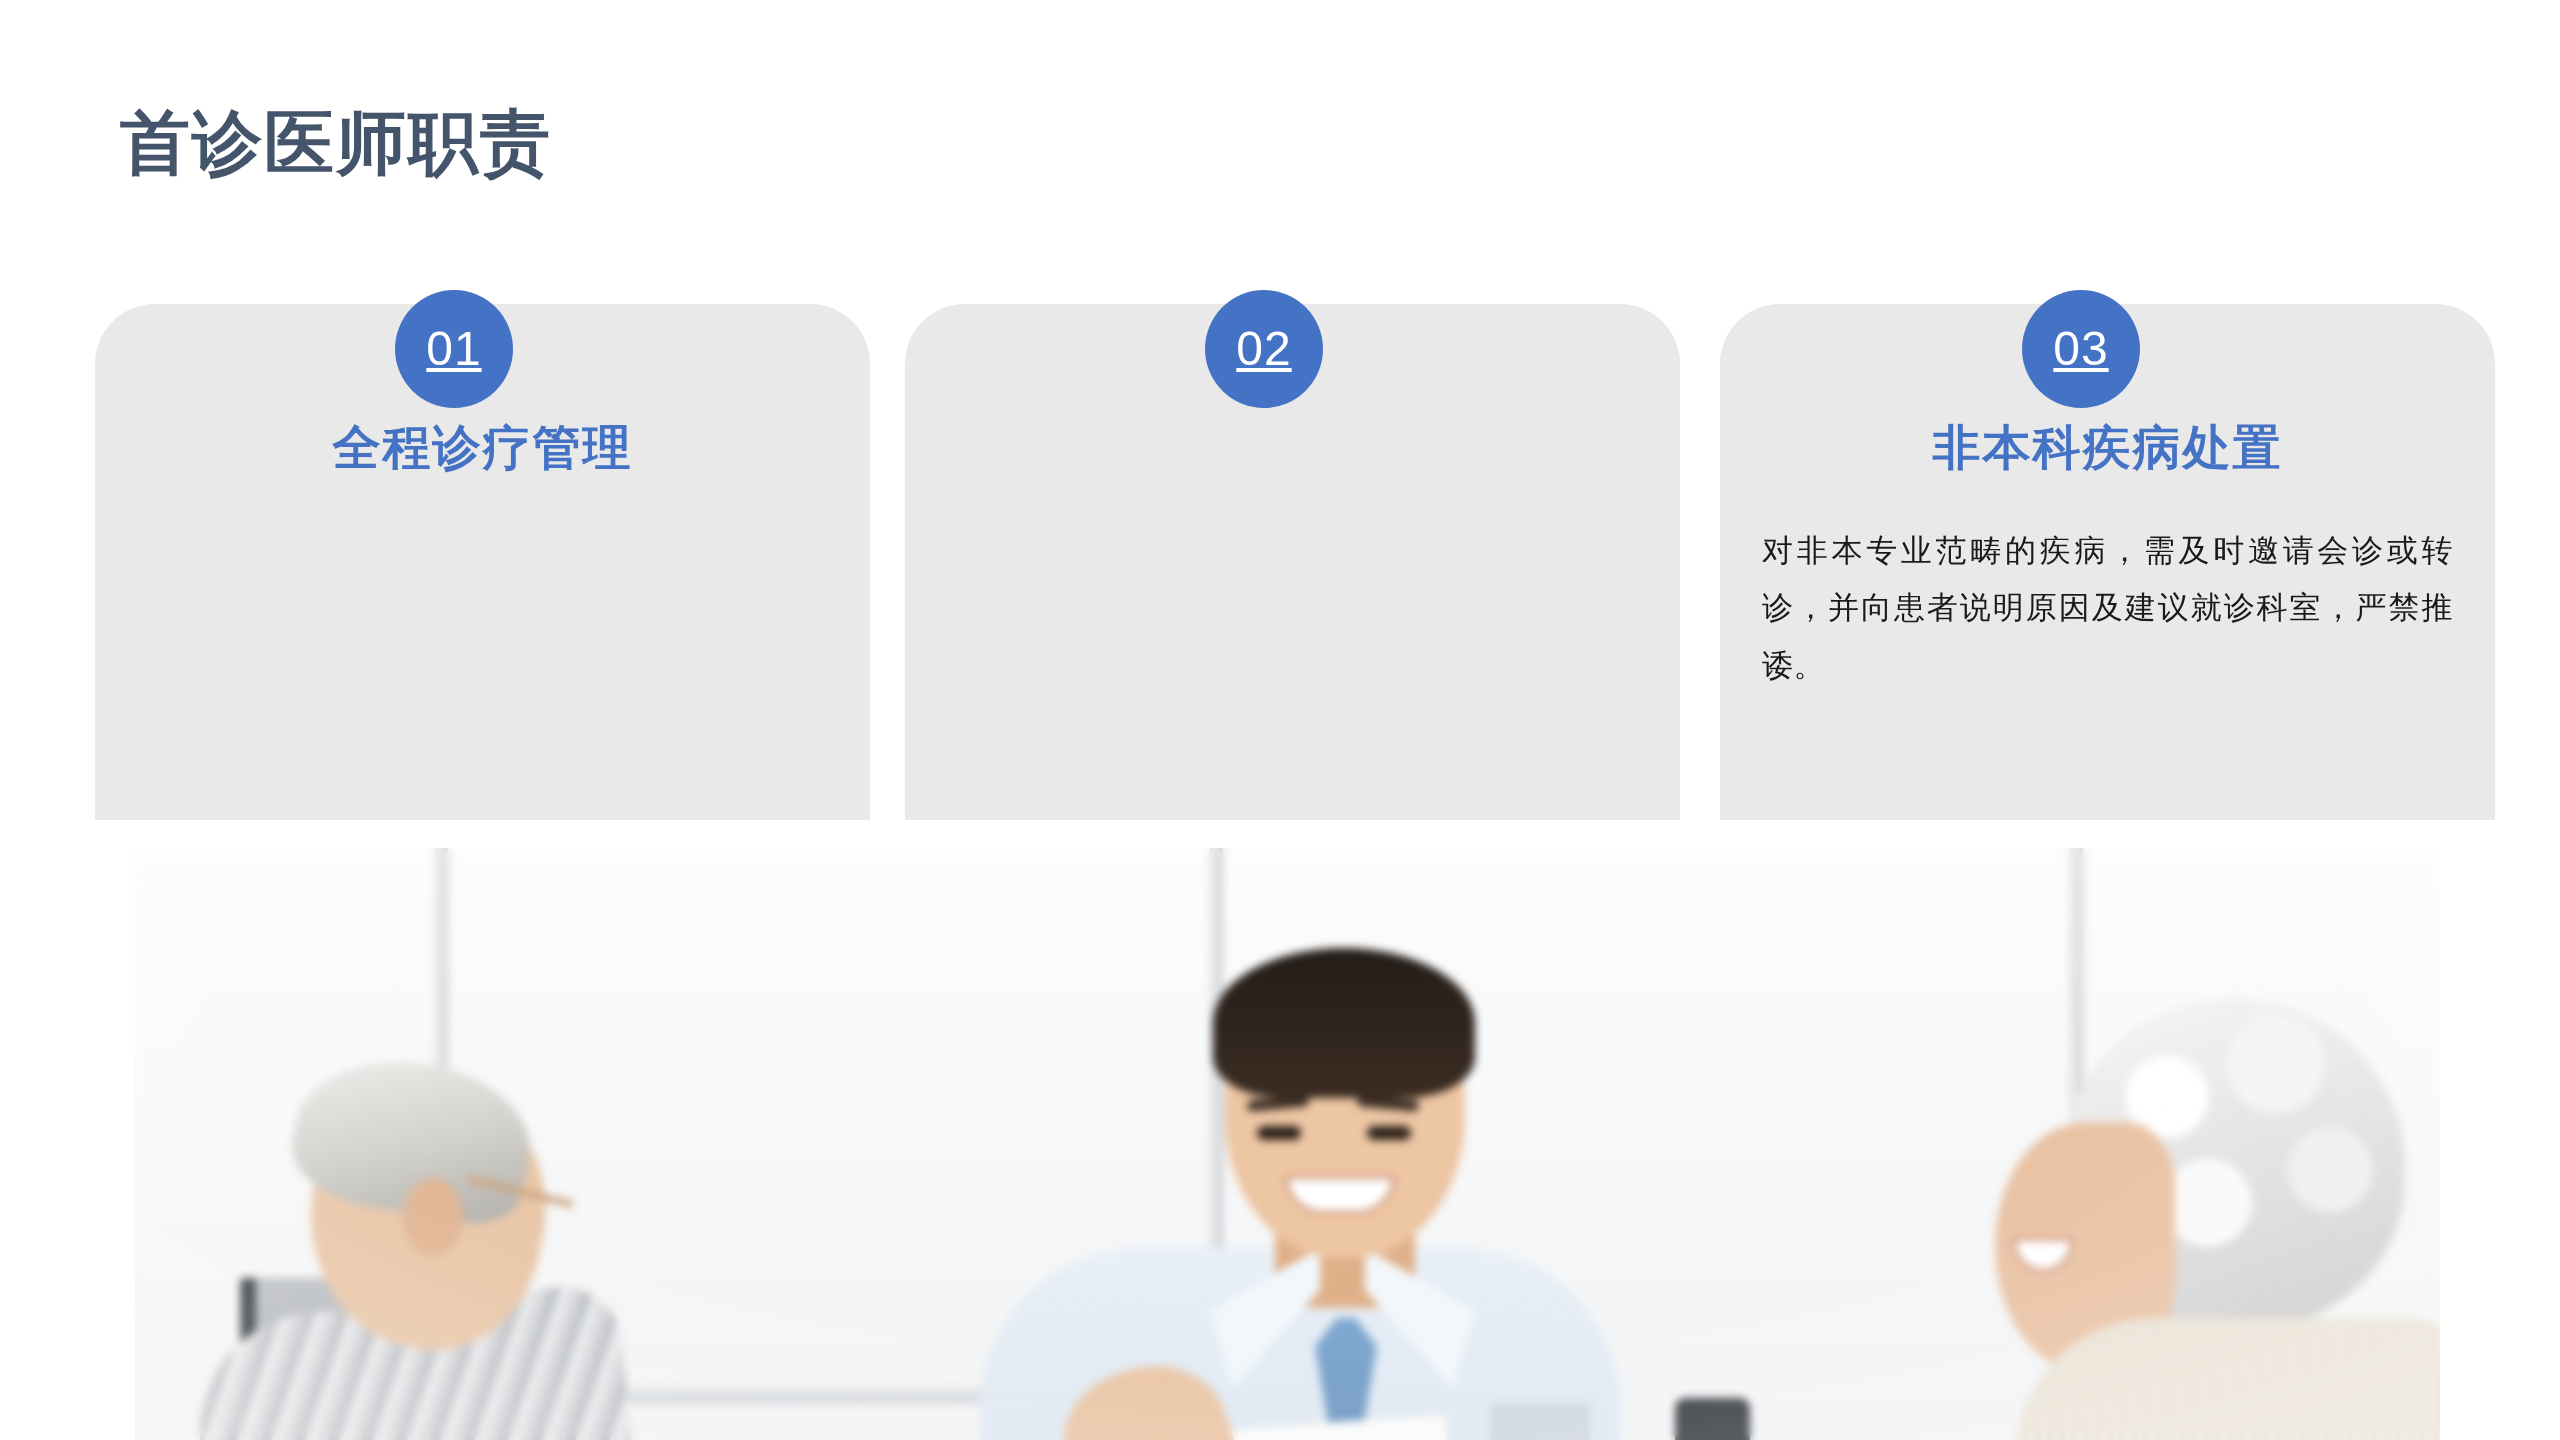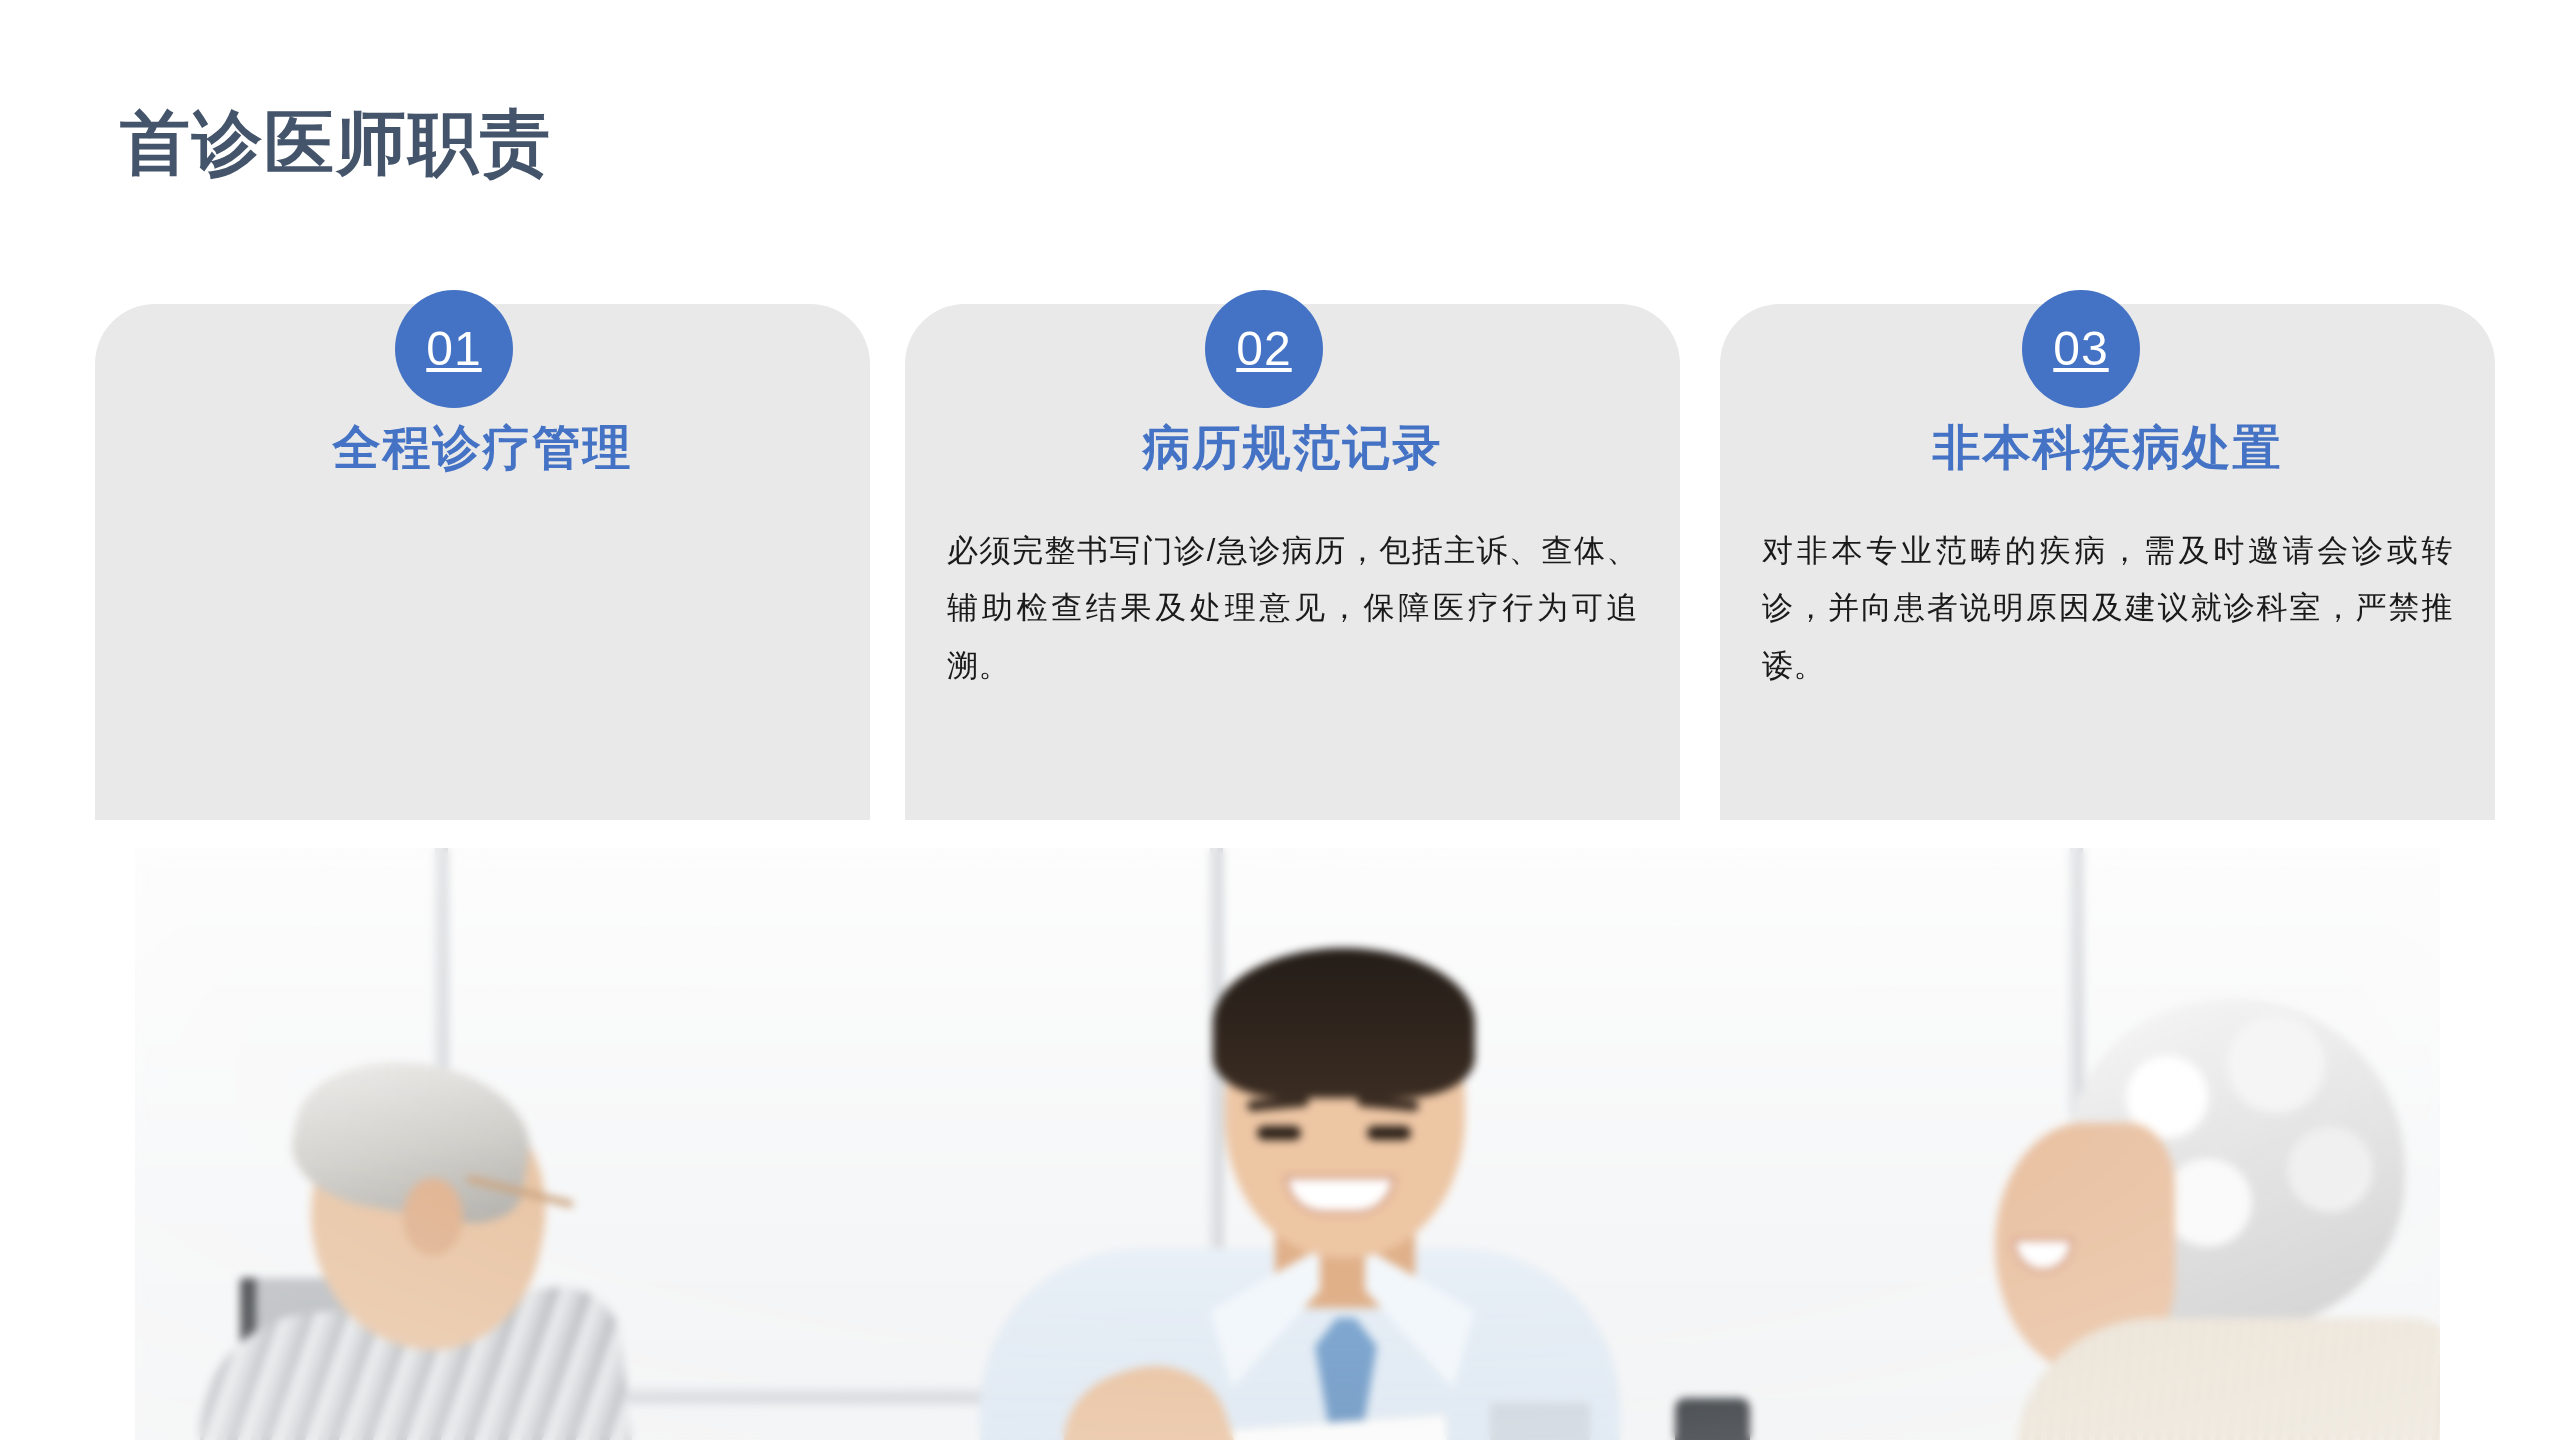--- a/index.html
+++ b/index.html
@@ -392,22 +392,20 @@
 
   <div class="page-title">首诊医师职责</div>
 
   <div class="cards">
 
     <div class="card c1">
       <div class="card-title">全程诊疗管理</div>
     </div>
 
     <div class="card c2">
-      <div class="card-title">病历规范记录</div>
-      <div class="card-body">必须完整书写门诊/急诊病历，包括主诉、查体、辅助检查结果及处理意见，保障医疗行为可追溯。</div>
     </div>
 
     <div class="card c3">
       <div class="card-title">非本科疾病处置</div>
       <div class="card-body">对非本专业范畴的疾病，需及时邀请会诊或转诊，并向患者说明原因及建议就诊科室，严禁推诿。</div>
     </div>
 
   </div>
 
   <div class="badge b1">01</div>

